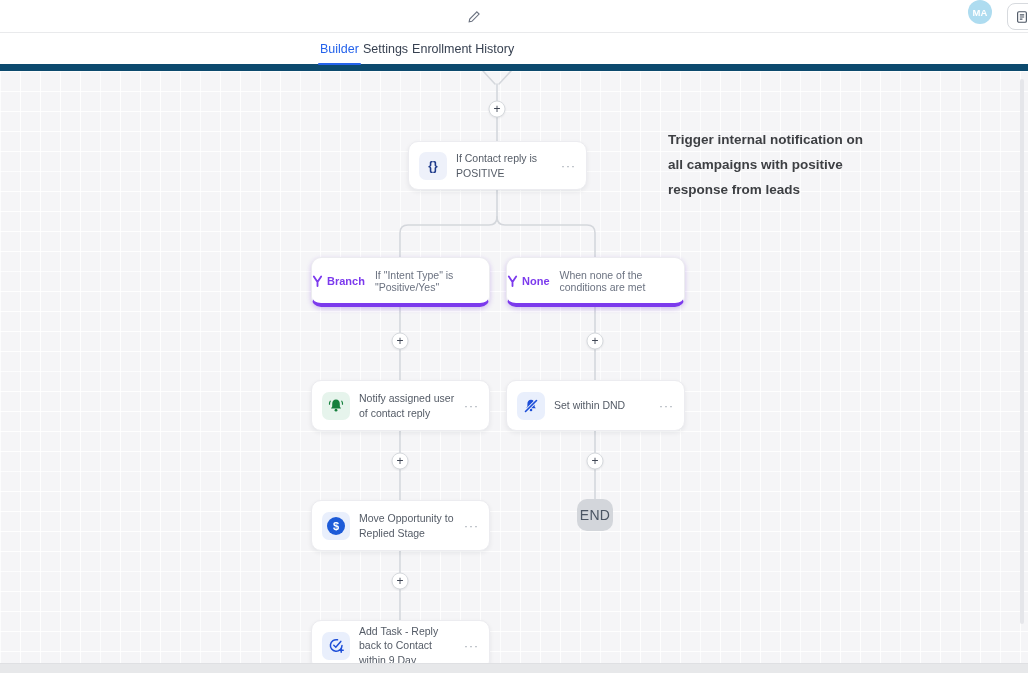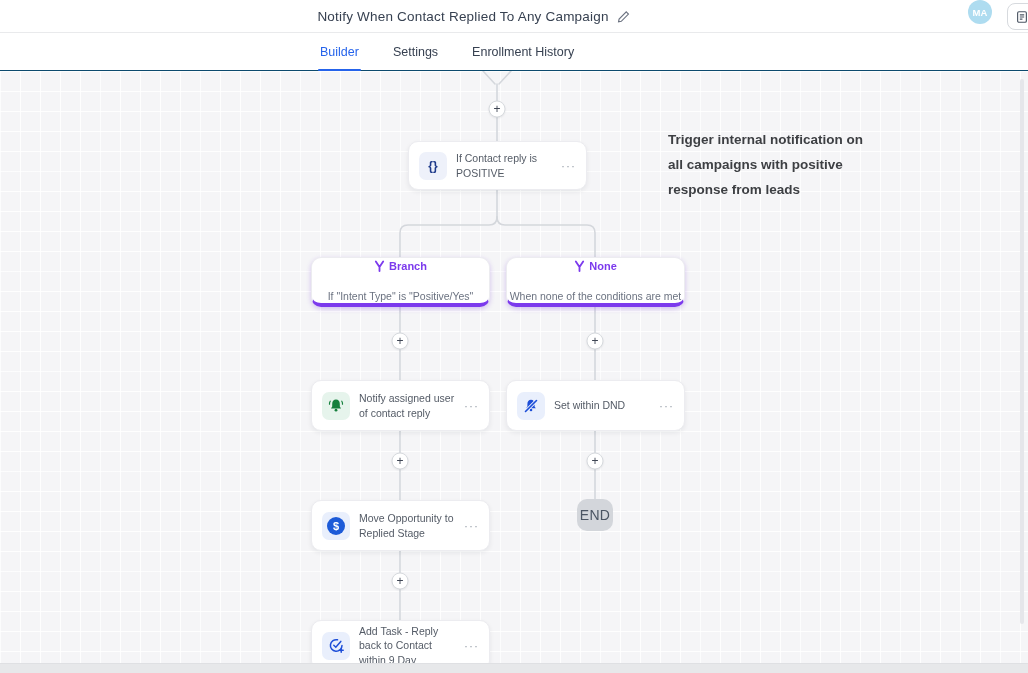--- a/index.html
+++ b/index.html
@@ -13,22 +13,22 @@
   .page-title { font-size:13.5px; color:#374151; letter-spacing:.2px; }
   .pencil { width:14px; height:14px; color:#6b7280; cursor:pointer; }
   .avatar { position:absolute; right:36px; top:0; width:24px; height:24px; border-radius:50%;
     background:#aedcf0; color:#ffffff; font-size:9.5px; font-weight:bold;
     display:flex; align-items:center; justify-content:center; }
   .doc-btn { position:absolute; right:-9px; top:3px; width:30px; height:27px; border-radius:8px;
     border:1px solid #d7dade; background:#fff; display:flex; align-items:center; justify-content:center; }
   .doc-btn svg { width:14px; height:14px; color:#4b5563; }
 
   
-  .tabbar { height:38px; background:#fff; border-bottom:1px solid #0c4a6e;
-    display:flex; align-items:stretch; padding-left:318px; gap:30px; }
+  .tabbar { height:38px; background:#fff; border-bottom:7px solid #0c4a6e;
+    display:flex; align-items:stretch; padding-left:318px; }
   .tab { display:flex; align-items:center; font-size:12.5px; color:#374151;
     position:relative; cursor:pointer; padding:0 2px; }
   .tab.active { color:#2563eb; }
   .tab.active::after { content:""; position:absolute; left:0; right:0; bottom:-1px;
     height:2px; background:#2563eb; border-radius:2px; }
 
   
   .canvas { position:relative; height:592px; overflow:hidden;
     background-color:#f5f5f7;
     background-image:
@@ -48,22 +48,22 @@
     display:flex; align-items:center; justify-content:center; }
   .icon-box.navy { background:#eef1fa; color:#1e3a8a; font-weight:bold; font-size:12px; }
   .icon-box.green { background:#e6f4ec; }
   .icon-box.blue { background:#e9effc; }
   .dollar-circle { width:18px; height:18px; border-radius:50%; background:#1d5bd8; color:#fff;
     font-size:11px; font-weight:bold; display:flex; align-items:center; justify-content:center; }
 
   .branch-card { position:absolute; width:179px; height:50px; background:#fff;
     border:1px solid #ececf0; border-bottom:4px solid #7c3aed; border-radius:10px;
     box-shadow:0 2px 5px rgba(109,40,217,.25);
-    display:flex; flex-direction:column; align-items:center; justify-content:center;
-    gap:18px; cursor:pointer; }
+    display:flex; align-items:center; justify-content:center;
+    gap:10px; cursor:pointer; }
   .branch-head { display:flex; align-items:center; gap:4px; color:#7c3aed;
     font-size:11px; font-weight:bold; }
   .branch-cond { font-size:10.5px; color:#6b7280; }
 
   .plus-btn { position:absolute; width:17px; height:17px; border-radius:50%;
     background:#fff; border:1px solid #d7dade; box-shadow:0 1px 2px rgba(16,24,40,.08);
     color:#3f4654; font-size:12px; line-height:14px; text-align:center; cursor:pointer;
     transform:translate(-50%,-50%); }
 
   .end-pill { position:absolute; width:36px; height:32px; border-radius:10px;
@@ -75,21 +75,20 @@
 
   .vscroll { position:absolute; right:4px; top:8px; width:4px; height:545px;
     background:#e5e6ea; border-radius:2px; }
   .hscroll { height:10px; background:#e7e8ea; border-top:1px solid #dfe0e3; }
 </style>
 </head>
 <body>
 
 <div class="header">
   <div class="title-wrap">
-    <span class="page-title">Notify When Contact Replied To Any Campaign</span>
     <svg class="pencil" viewBox="0 0 16 16" fill="none" stroke="currentColor" stroke-width="1.3">
       <path d="M11.3 2.2l2.5 2.5L5.6 12.9l-3.1.6.6-3.1 8.2-8.2z"></path>
     </svg>
   </div>
   <div class="avatar">MA</div>
   <div class="doc-btn">
     <svg viewBox="0 0 16 16" fill="none" stroke="currentColor" stroke-width="1.3">
       <rect x="3" y="2" width="10" height="12" rx="1.5"></rect>
       <path d="M5.5 5.5h5M5.5 8h5M5.5 10.5h3"></path>
     </svg>

